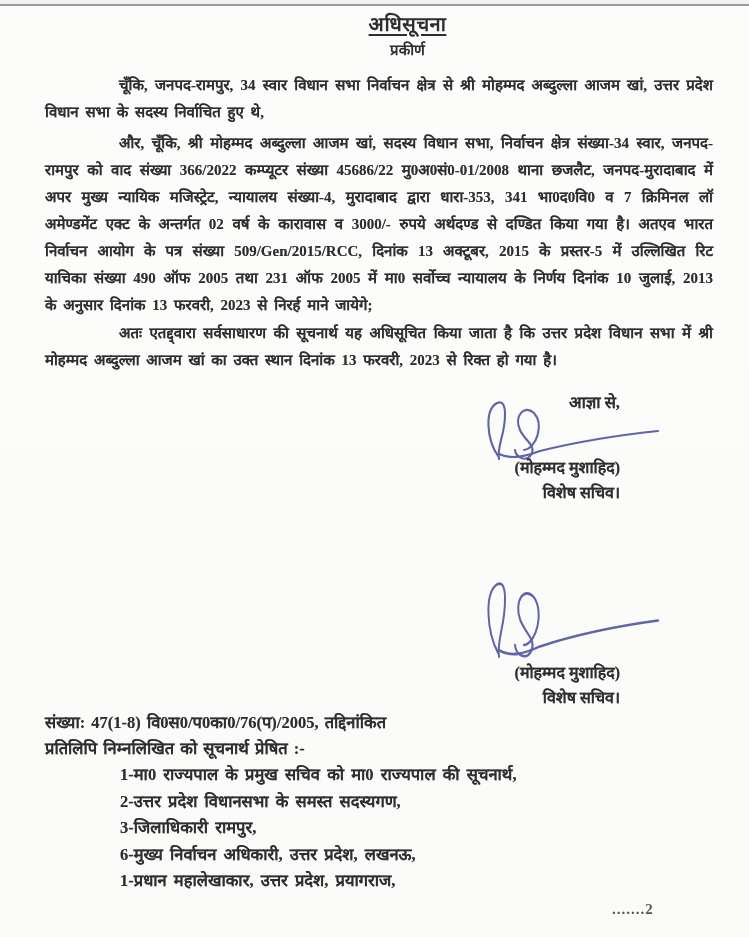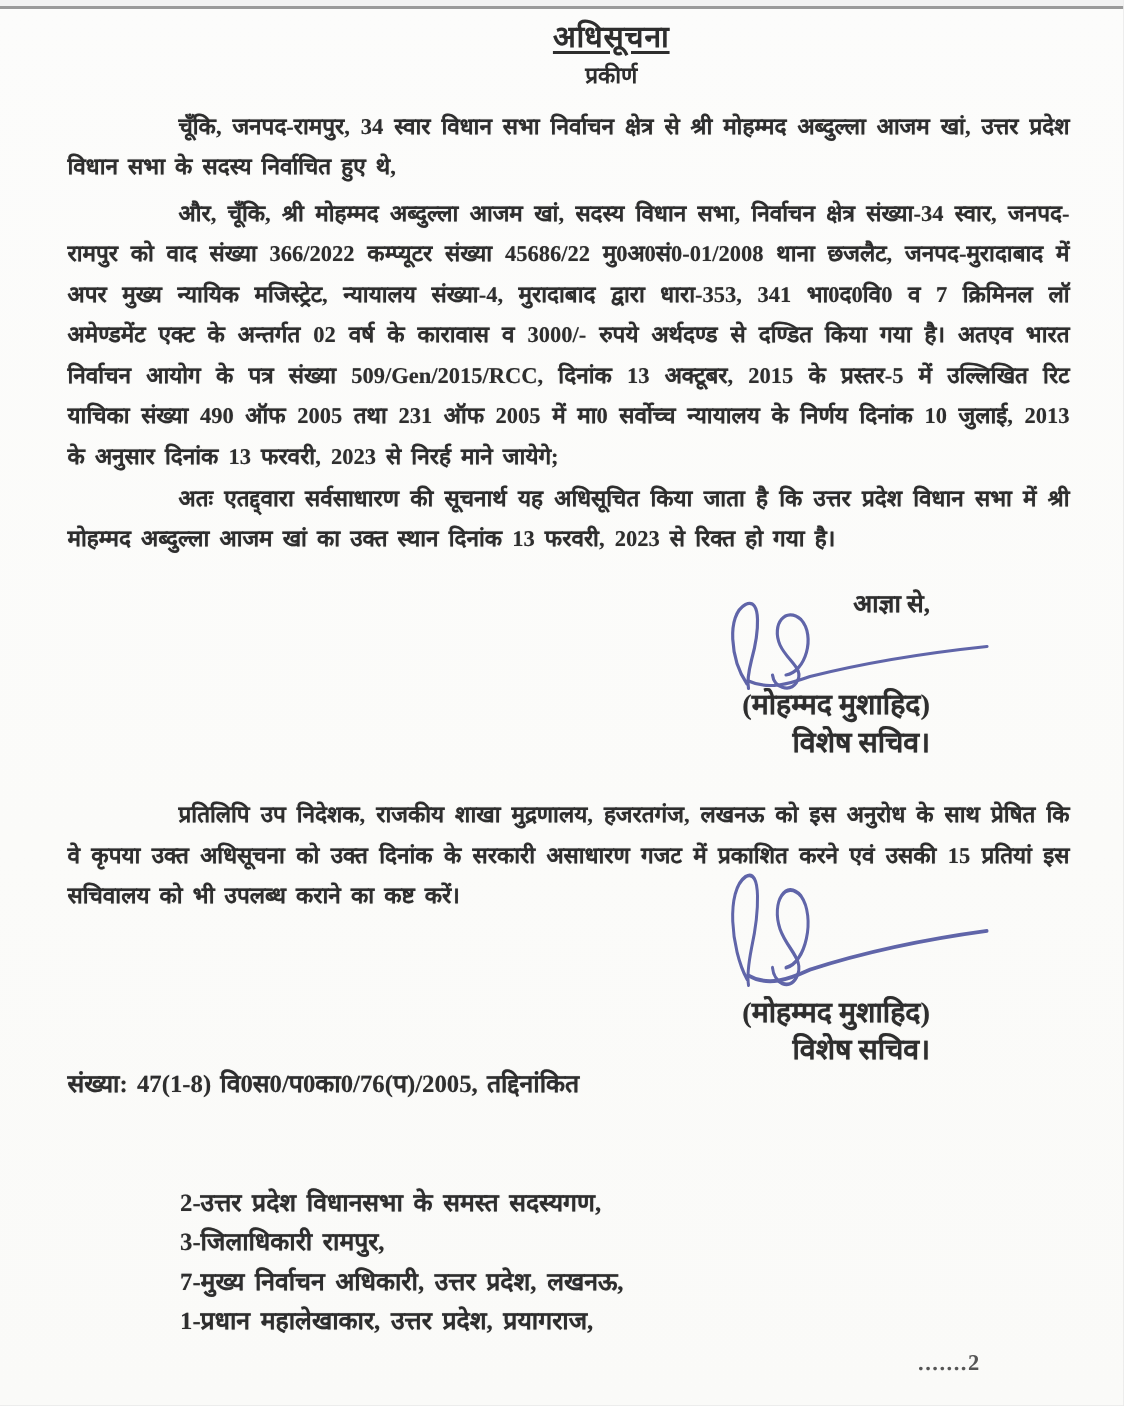--- a/index.html
+++ b/index.html
@@ -74,21 +74,21 @@
     width: 100%;
     font-size: 16.5px;
     font-weight: 600;
     text-shadow: 0 0 0.5px rgba(40,40,40,0.45);
   }
   .sig-svg { position: absolute; overflow: visible; }
   .sig-name, .sig-title {
     position: absolute;
     left: 0;
     width: 100%;
-    font-size: 19px;
+    font-size: 16px;
     font-weight: 600;
     white-space: nowrap;
     text-shadow: 0 0 0.5px rgba(40,40,40,0.45);
   }
   .list-item {
     position: absolute;
     left: 120px;
     font-size: 16.5px;
     font-weight: 600;
     word-spacing: 3px;
@@ -130,37 +130,38 @@
         <path d="M30,58 C19,42 16,12 29,5 C40,0 38,24 33,42 C31,50 30,56 31,61"></path>
         <path d="M56,52 C69,50 76,26 66,15 C56,6 46,18 52,32 C57,43 69,48 63,57 C58,64 48,60 47,52"></path>
         <path d="M31,56 C44,62 58,58 72,53 C108,44 152,37 190,33"></path>
       </g>
     </svg>
     <div class="sig-name" style="top:66px;">(मोहम्मद मुशाहिद)</div>
     <div class="sig-title" style="top:91px;">विशेष सचिव।</div>
   </div>
 
 
-  <div class="para indent" style="top:531px;">प्रतिलिपि उप निदेशक, राजकीय शाखा मुद्रणालय, हजरतगंज, लखनऊ को इस अनुरोध के साथ प्रेषित कि वे कृपया उक्त अधिसूचना को उक्त दिनांक के सरकारी असाधारण गजट में प्रकाशित करने एवं उसकी 15 प्रतियां इस सचिवालय को भी उपलब्ध कराने का कष्ट करें।</div>
 
   <div class="sig-block" style="left:400px; top:578px; height:135px;">
     <svg class="sig-svg" style="left:68px; top:0px;" width="195" height="80" viewBox="0 0 195 62" preserveAspectRatio="none">
       <g fill="none" stroke="#4b519e" stroke-width="2.0" stroke-linecap="round" opacity="0.88">
         <path d="M30,58 C19,42 16,12 29,5 C40,0 38,24 33,42 C31,50 30,56 31,61"></path>
         <path d="M56,52 C69,50 76,26 66,15 C56,6 46,18 52,32 C57,43 69,48 63,57 C58,64 48,60 47,52"></path>
         <path d="M31,56 C44,62 58,58 72,53 C108,44 152,37 190,33"></path>
       </g>
     </svg>
     <div class="sig-name" style="top:83px;">(मोहम्मद मुशाहिद)</div>
     <div class="sig-title" style="top:108px;">विशेष सचिव।</div>
   </div>
 
   <div class="ref-line" style="top:710px;">संख्या: 47(1-8) वि0स0/प0का0/76(प)/2005, तद्दिनांकित</div>
 
+  <div class="ref-line" style="top:736px;">प्रतिलिपि निम्नलिखित को सूचनार्थ प्रेषित :-</div>
 
+  <div class="list-item" style="top:762px;">1-मा0 राज्यपाल के प्रमुख सचिव को मा0 राज्यपाल की सूचनार्थ,</div>
   <div class="list-item" style="top:789px;">2-उत्तर प्रदेश विधानसभा के समस्त सदस्यगण,</div>
   <div class="list-item" style="top:815px;">3-जिलाधिकारी रामपुर,</div>
-  <div class="list-item" style="top:842px;">7-मुख्य निर्वाचन अधिकारी, उत्तर प्रदेश, लखनऊ,</div>
+  <div class="list-item" style="top:842px;">6-मुख्य निर्वाचन अधिकारी, उत्तर प्रदेश, लखनऊ,</div>
   <div class="list-item" style="top:868px;">1-प्रधान महालेखाकार, उत्तर प्रदेश, प्रयागराज,</div>
 
   <div class="page-number">.......2</div>
 
 </div>
 
 </body></html>

